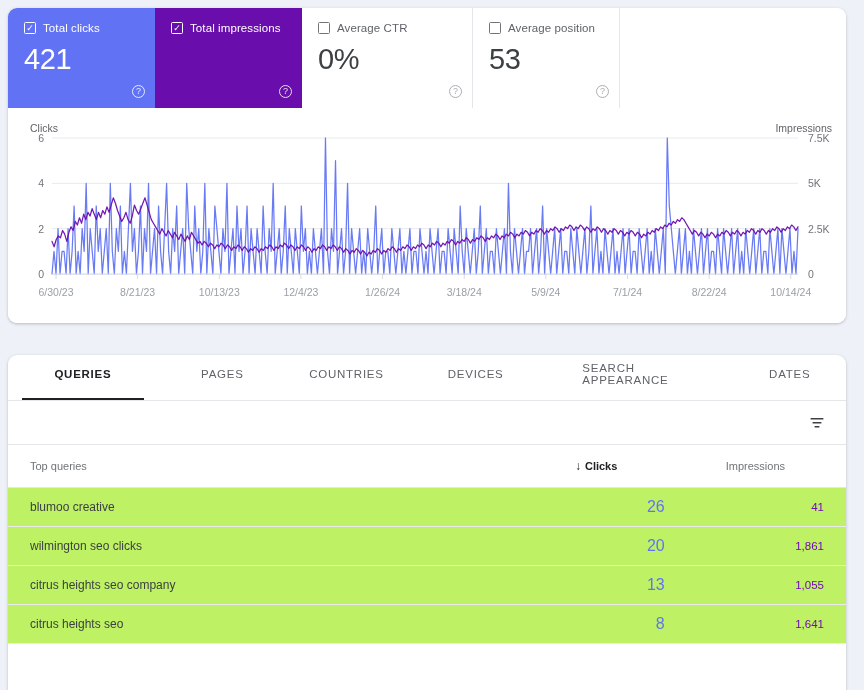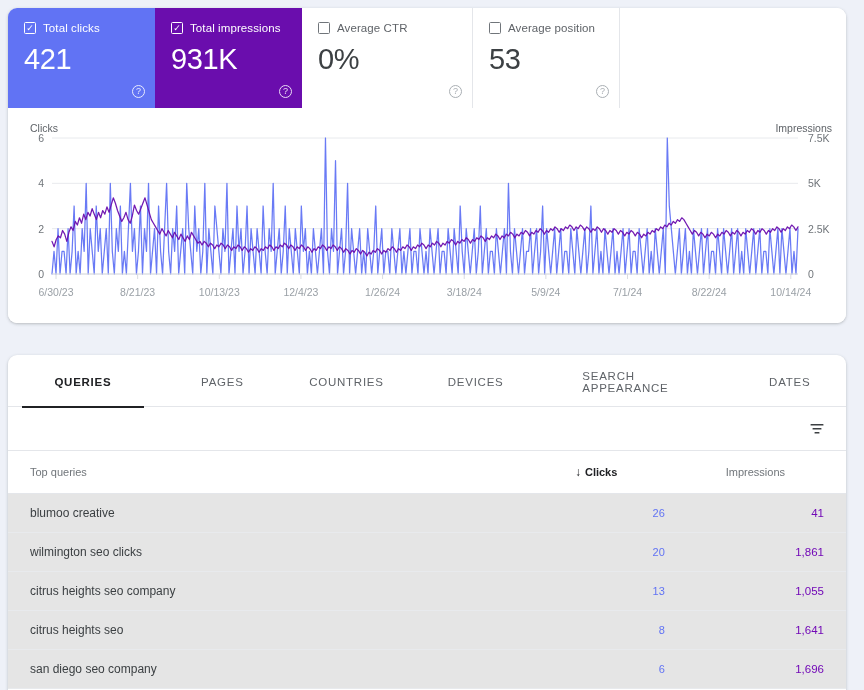--- a/index.html
+++ b/index.html
@@ -62,21 +62,21 @@
   .ytick { font-size: 10.5px; fill: #70757a; }
   .xtick { font-size: 10.5px; fill: #9aa0a6; }
 
   
   .bottom-panel {
     position: absolute; left: 8px; top: 355px; width: 838px; height: 340px;
     background: #ffffff; border-radius: 9px 9px 0 0;
     box-shadow: 0 1px 2px rgba(60,64,67,.18), 0 1px 3px 1px rgba(60,64,67,.09);
     overflow: hidden;
   }
-  .tabs { display: flex; height: 52px; align-items: flex-start; border-bottom: 1px solid #e4e6ea; gap: 12px; }
+  .tabs { display: flex; height: 46px; align-items: flex-end; border-bottom: 1px solid #e4e6ea; gap: 12px; }
   .tab {
     position: relative; height: 53px; display: flex; align-items: center; justify-content: center;
     font-size: 11.5px; letter-spacing: .75px; color: #5f6368; cursor: pointer; padding: 0 6px;
   }
   .tab.t0 { width: 160px; }
   .tab.t1 { width: 112px; }
   .tab.t2 { width: 127px; }
   .tab.t3 { width: 123px; }
   .tab.t4 { width: 155px; margin-left: 31px; }
   .tab.t5 { width: 120px; }
@@ -96,24 +96,24 @@
   thead th {
     height: 42px; font-size: 11px; font-weight: 400; color: #70757a;
     border-bottom: 1px solid #e4e6ea; background: #fff;
   }
   th.c-query { text-align: left; padding-left: 22px; }
   th.c-clicks, th.c-impr { text-align: center; padding-right: 22px; }
   th.c-clicks { color: #202124; font-weight: 700; }
   .sort-arrow { font-size: 12px; margin-right: 4px; color: #202124; }
   tbody td {
     height: 39px; font-size: 12px; color: #3c4043;
-    border-bottom: 1px solid #e8eaed; background: #e5e5e5;
+    border-bottom: 1px solid #e8eaed; background: #bef264;
   }
   td.c-query { text-align: left; padding-left: 22px; }
-  td.c-clicks { text-align: right; padding-right: 22px; color: #6173f4; font-size: 11px; }
+  td.c-clicks { text-align: right; padding-right: 22px; color: #6173f4; font-size: 16px; }
   td.c-impr   { text-align: right; padding-right: 22px; color: #7209b7; font-size: 11.5px; }
 </style>
 </head>
 <body>
 
 <div class="page">
 
   <div class="top-panel">
 
     <div class="metric-row">
@@ -124,21 +124,20 @@
         </div>
         <div class="metric-value">421</div>
         <div class="help-icon">?</div>
       </div>
 
       <div class="metric-card impressions">
         <div class="metric-head">
           <span class="cbox">✓</span>
           <span class="metric-label">Total impressions</span>
         </div>
-        <div class="metric-value">931K</div>
         <div class="help-icon">?</div>
       </div>
 
       <div class="metric-card ctr">
         <div class="metric-head">
           <span class="cbox"></span>
           <span class="metric-label">Average CTR</span>
         </div>
         <div class="metric-value">0%</div>
         <div class="help-icon">?</div>
@@ -257,21 +256,16 @@
           <tr>
             <td class="c-query">citrus heights seo company</td>
             <td class="c-clicks">13</td>
             <td class="c-impr">1,055</td>
           </tr>
           <tr>
             <td class="c-query">citrus heights seo</td>
             <td class="c-clicks">8</td>
             <td class="c-impr">1,641</td>
           </tr>
-          <tr>
-            <td class="c-query">san diego seo company</td>
-            <td class="c-clicks">6</td>
-            <td class="c-impr">1,696</td>
-          </tr>
         </tbody>
     </table>
   </div>
 </div>
 
 </body></html>

